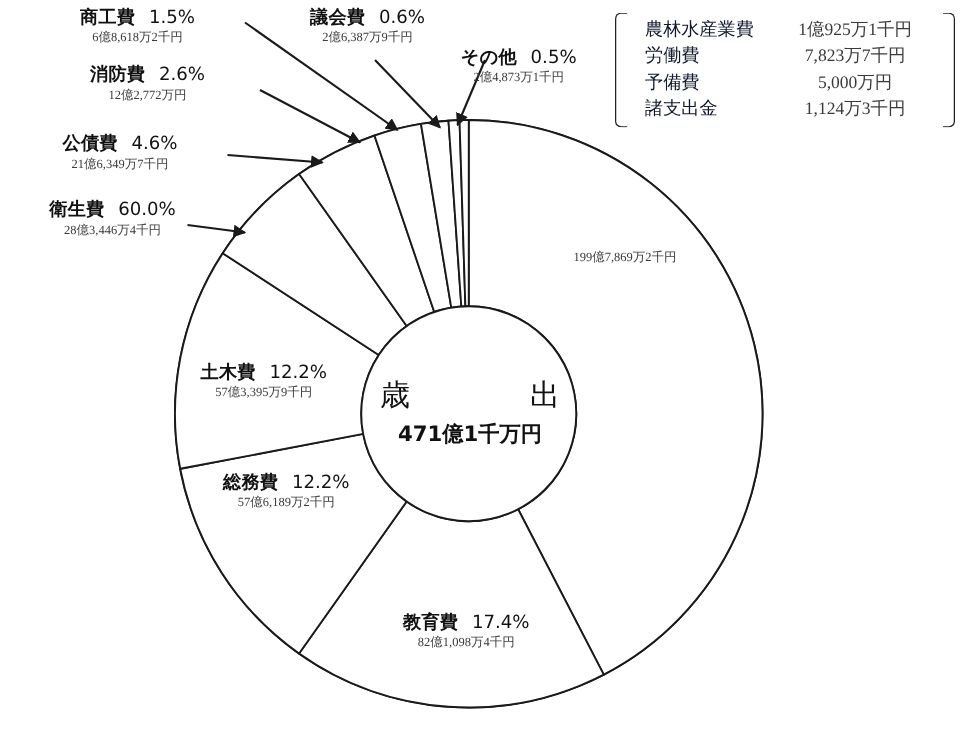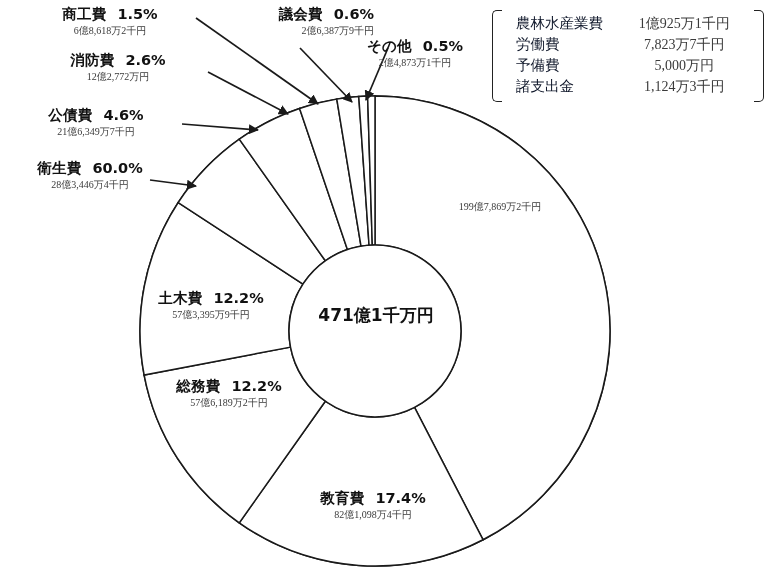--- a/index.html
+++ b/index.html
@@ -40,21 +40,21 @@
   .callout .ttl {
     font-family: "DejaVu Sans", "Liberation Sans", sans-serif;
     font-weight: bold;
     font-size: 14.5px;
     letter-spacing: .2px;
     color: #111;
   }
   .callout .ttl .pct {
     margin-left: 11px;
     font-family: "DejaVu Sans", "Liberation Sans", sans-serif;
-    font-weight: bold;
+    font-weight: normal;
     letter-spacing: 0;
   }
   .callout .amt {
     font-family: "Liberation Serif", "DejaVu Serif", serif;
     font-size: 10px;
     color: #3a3a3a;
     margin-top: 1px;
   }
   .callout.center-al { text-align: center; }
 
@@ -157,20 +157,21 @@
         <line x1="196" y1="18" x2="318" y2="104" stroke="#1a1a1a" stroke-width="1.7" marker-end="url(#ah)"></line>
         <line x1="208" y1="72" x2="288" y2="114" stroke="#1a1a1a" stroke-width="1.7" marker-end="url(#ah)"></line>
         <line x1="182" y1="124" x2="258" y2="130" stroke="#1a1a1a" stroke-width="1.7" marker-end="url(#ah)"></line>
         <line x1="150" y1="180" x2="196" y2="186" stroke="#1a1a1a" stroke-width="1.7" marker-end="url(#ah)"></line>
         <line x1="300" y1="48" x2="352" y2="102" stroke="#1a1a1a" stroke-width="1.7" marker-end="url(#ah)"></line>
         <line x1="388" y1="48" x2="366" y2="100" stroke="#1a1a1a" stroke-width="1.7" marker-end="url(#ah)"></line>
       </g>
   </svg>
 
   <div id="center-block">
+    <div id="center-title">歳　　出</div>
     <div id="center-amount">471億1千万円</div>
   </div>
 
   <div id="legend">
     <span class="bracket-l"></span>
     <span class="bracket-r"></span>
     <table>
       <tbody id="legend-body">
           <tr>
             <td class="lg-name">農林水産業費</td>
@@ -213,21 +214,21 @@
     <div class="amt">21億6,349万7千円</div>
   </div>
 
   <div class="callout center-al" style="left:-10px; top:160px; width:200px;">
     <div class="ttl">
       <span>衛生費</span><span class="pct">60.0%</span>
     </div>
     <div class="amt">28億3,446万4千円</div>
   </div>
 
-  <div class="callout center-al" style="left:214px; top:6px; width:160px;text-align:right;">
+  <div class="callout center-al" style="left:214px; top:6px; width:160px;">
     <div class="ttl">
       <span>議会費</span><span class="pct">0.6%</span>
     </div>
     <div class="amt">2億6,387万9千円</div>
   </div>
 
   <div class="callout center-al" style="left:340px; top:6px; width:150px;margin-top:32px;">
     <div class="ttl">
       <span>その他</span><span class="pct">0.5%</span>
     </div>

